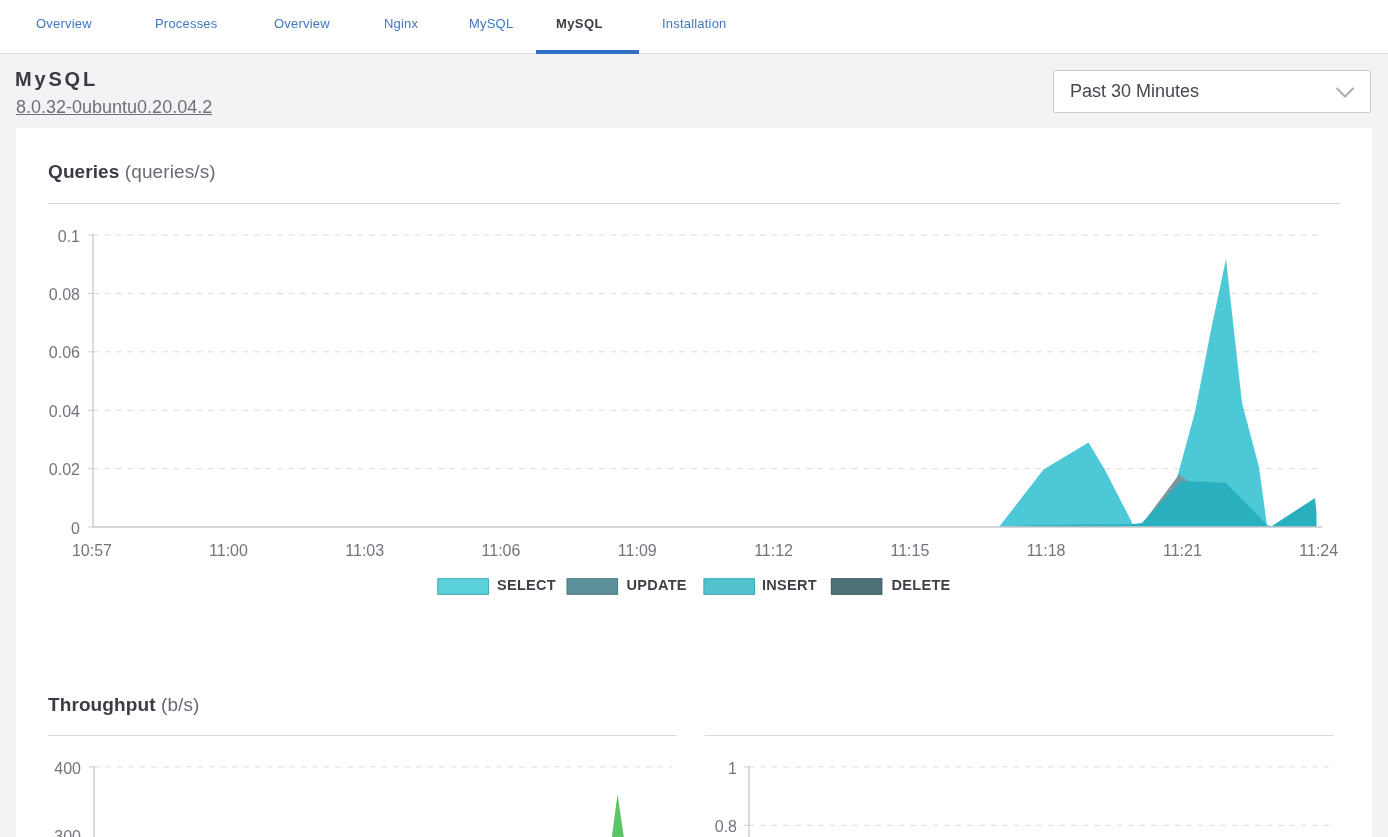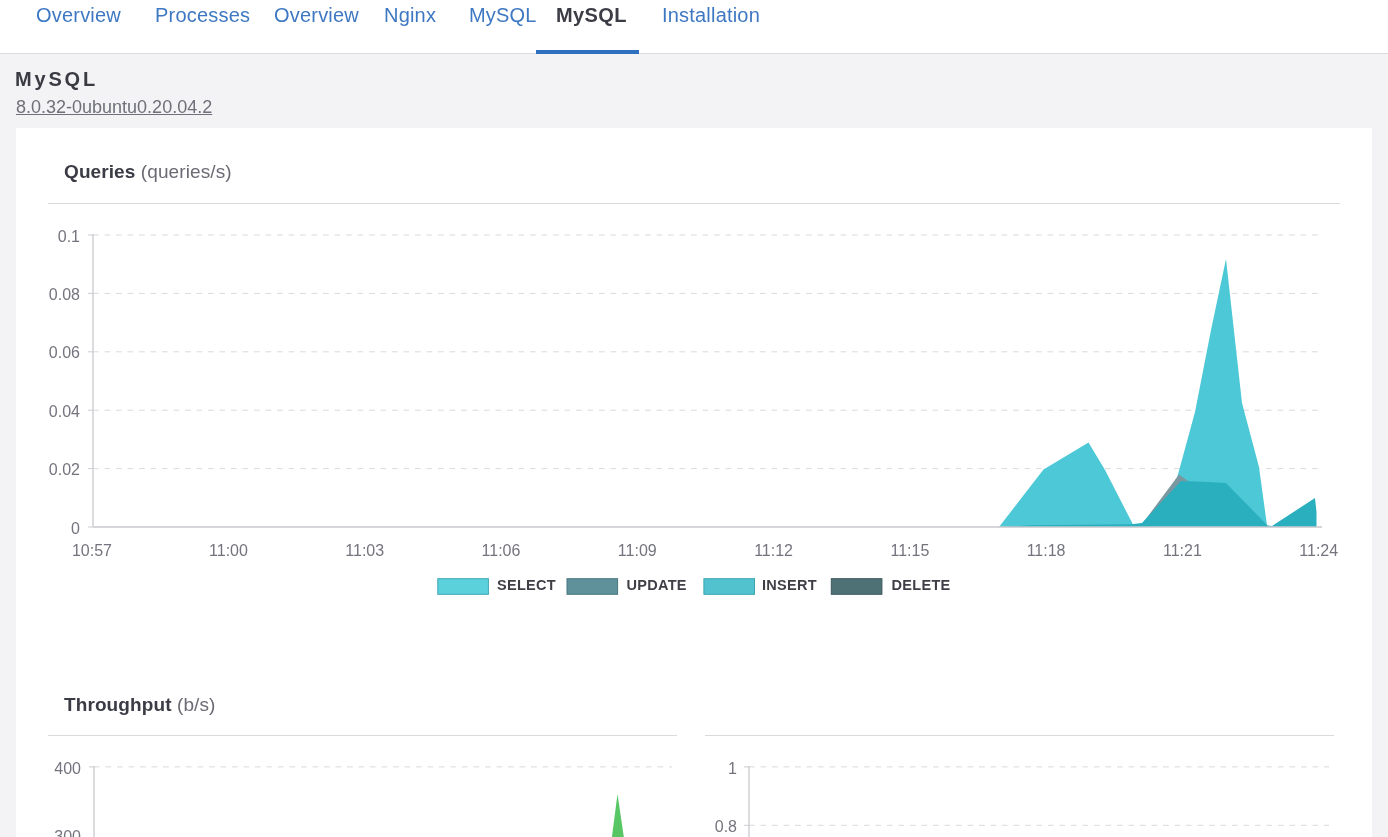--- a/index.html
+++ b/index.html
@@ -1,49 +1,55 @@
 <!DOCTYPE html>
 <html><head>
 <meta charset="utf-8">
 <style>
   * { box-sizing: border-box; margin: 0; padding: 0; }
   html,body { width: 1388px; height: 837px; overflow: hidden; }
   body { background: #f3f3f5; font-family: "Liberation Sans", sans-serif; }
   .tabbar { position: relative; height: 54px; background: #ffffff; border-bottom: 1px solid #dcdcdf; }
-  .tab { position: absolute; top: 4px; font-size: 20px; color: #3e78c2; letter-spacing: 0.2px; }
+  .tab { position: absolute; top: 16px; font-size: 13px; color: #3e78c2; letter-spacing: 0.2px; }
   .tab.active { color: #3c3c46; font-weight: bold; letter-spacing: 0.4px; }
   .underline { position: absolute; left: 536px; top: 50px; width: 103px; height: 4px; background: #2e6fc0; }
   .hdr { position: relative; height: 74px; }
   .hdr h1 { position: absolute; left: 15px; top: 14px; font-size: 20px; color: #3a3a43; font-weight: bold; letter-spacing: 2.8px; }
   .hdr .ver { position: absolute; left: 16px; top: 43px; font-size: 18px; color: #70707a; text-decoration: underline; }
   .dd { position: absolute; left: 1053px; top: 16px; width: 318px; height: 43px; background: #fff; border: 1px solid #c9c9ce; border-radius: 2px; }
   .dd .txt { position: absolute; left: 16px; top: 10px; font-size: 18px; color: #46464f; }
   .dd svg { position: absolute; right: 15px; top: 15px; }
   .card { position: relative; margin: 0 16px; background: #ffffff; height: 760px; }
-  .ctitle { position: absolute; font-size: 19px; color: #6a6a74; letter-spacing: 0.1px; margin-left: 16px; }
+  .ctitle { position: absolute; font-size: 19px; color: #6a6a74; letter-spacing: 0.1px; }
   .ctitle b { color: #3b3b45; }
   .rule { position: absolute; height: 1px; background: #dadade; }
   .chart-svg { position: absolute; }
   text { font-family: "Liberation Sans", sans-serif; }
 </style>
 </head>
 <body>
   <div class="tabbar">
     <span class="tab" style="left:36px">Overview</span>
     <span class="tab" style="left:155px">Processes</span>
     <span class="tab" style="left:274px">Overview</span>
     <span class="tab" style="left:384px">Nginx</span>
     <span class="tab" style="left:469px">MySQL</span>
     <span class="tab active" style="left:556px">MySQL</span>
     <span class="tab" style="left:662px">Installation</span>
     <div class="underline"></div>
   </div>
   <div class="hdr">
     <h1>MySQL</h1>
     <div class="ver">8.0.32-0ubuntu0.20.04.2</div>
+    <div class="dd">
+      <span class="txt">Past 30 Minutes</span>
+      <svg width="20" height="13" viewBox="0 0 20 13">
+        <path d="M1.5 2 L10 10.5 L18.5 2" fill="none" stroke="#aeaeb6" stroke-width="2.2"></path>
+      </svg>
+    </div>
   </div>
   <div class="card">
     <div class="ctitle" style="left:32px; top:33px;"><b>Queries</b> (queries/s)</div>
     <div class="rule" style="left:32px; top:75px; width:1292px;"></div>
     <svg class="chart-svg" style="left:0; top:82px;" width="1356" height="390" viewBox="16 210 1356 390">
 
       <g stroke="#dadadf" stroke-width="1" stroke-dasharray="5.7 5.8">
         <line x1="93" y1="235" x2="1321" y2="235"></line>
         <line x1="93" y1="293.4" x2="1321" y2="293.4"></line>
         <line x1="93" y1="351.8" x2="1321" y2="351.8"></line>

